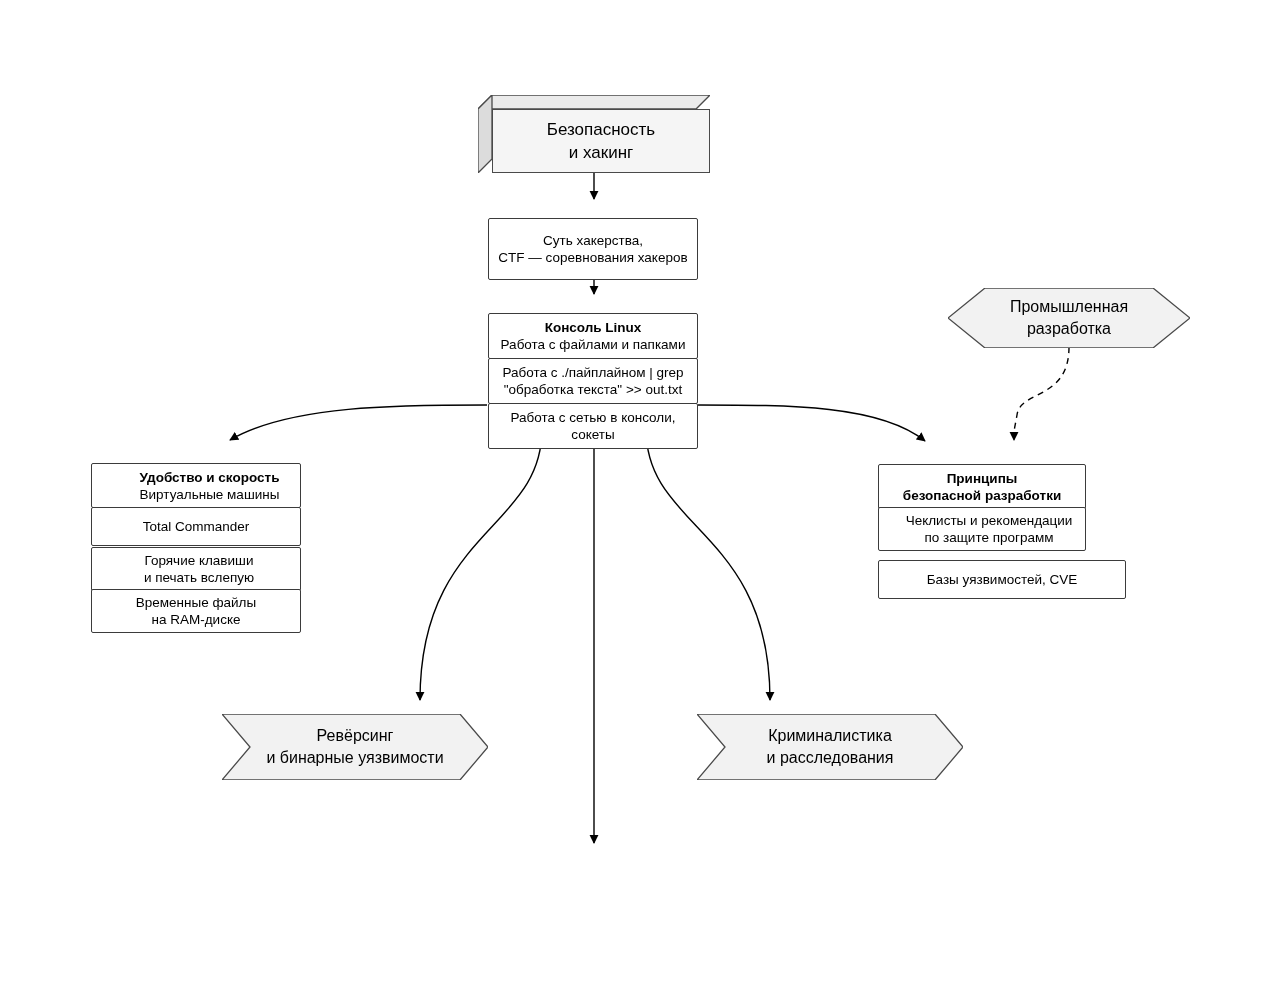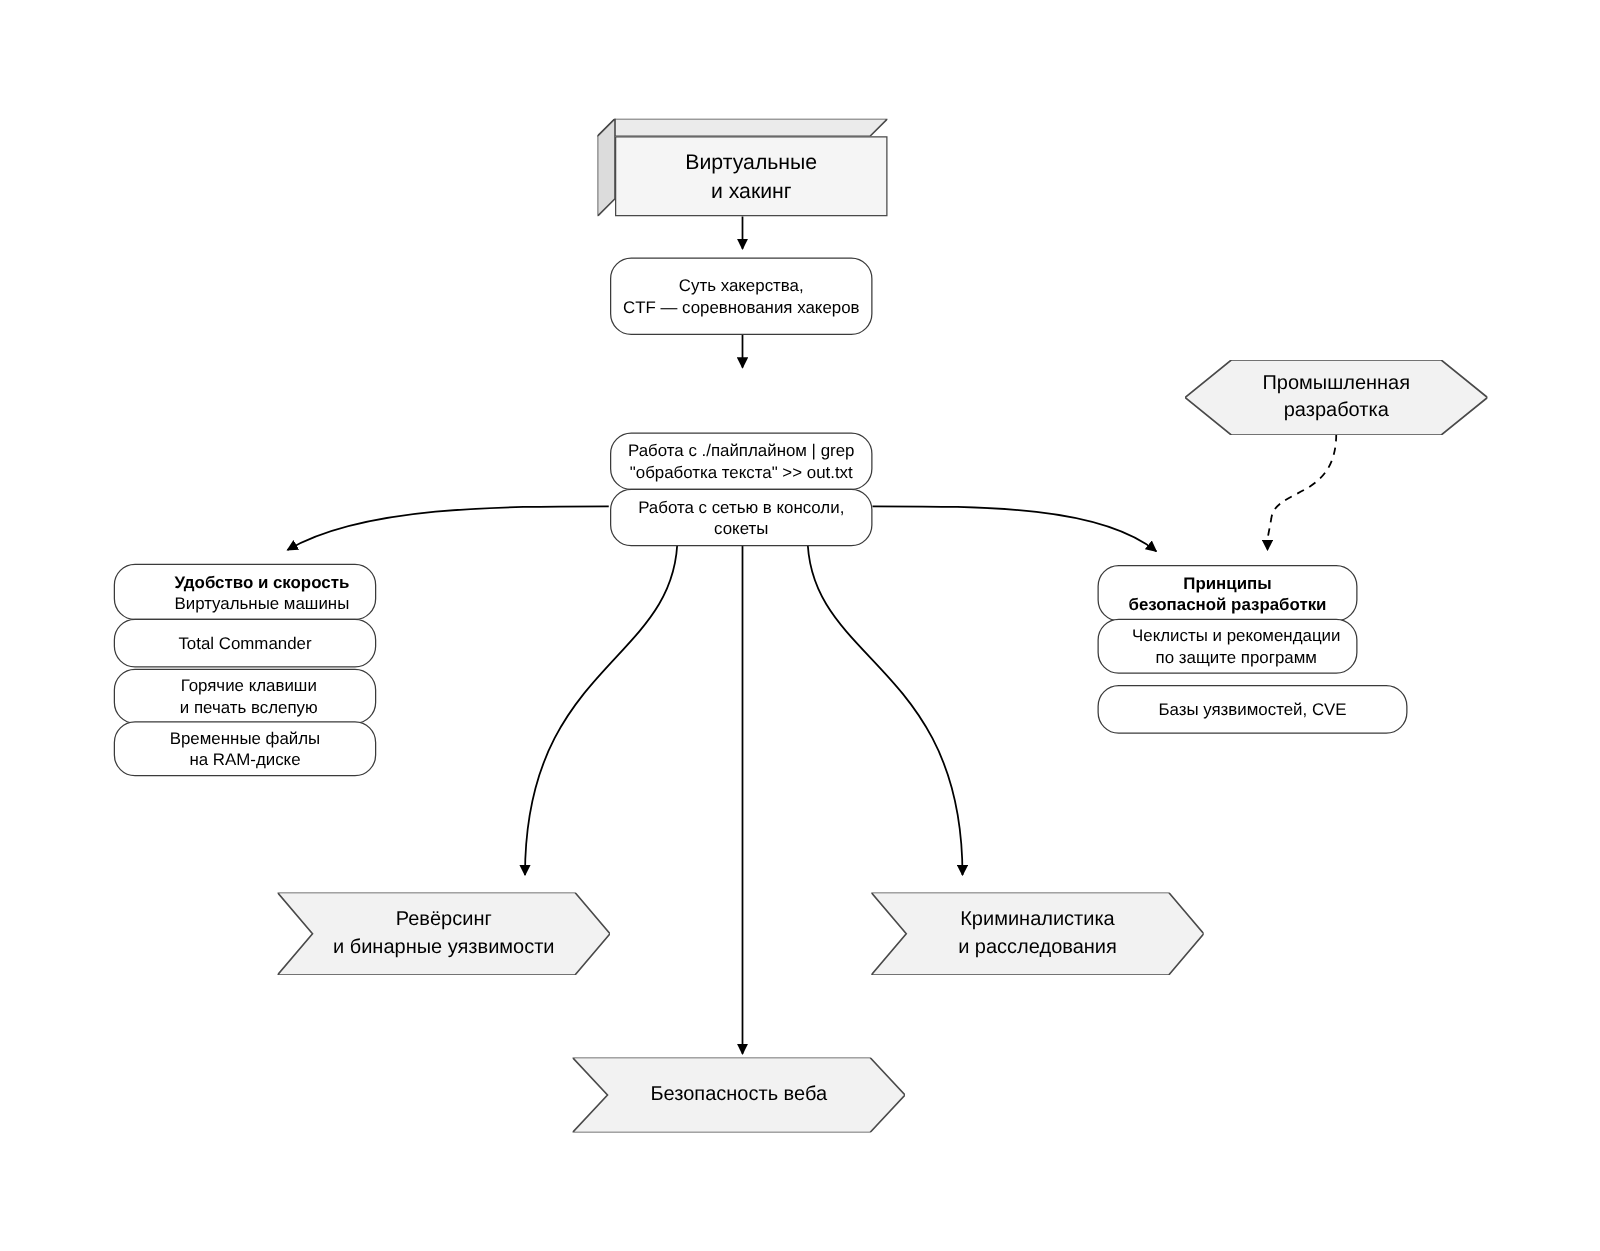--- a/index.html
+++ b/index.html
@@ -36,25 +36,26 @@
     z-index: 2;
     display: flex;
     align-items: center;
     justify-content: center;
     text-align: center;
   }
   
   .rrect {
     background: #ffffff;
     border: 1.3px solid #3b3b3b;
-    border-radius: 17px;
+    border-radius: 2px;
     font-size: 13.5px;
     line-height: 17px;
     color: #000;
     padding: 2px 6px;
+    margin-top: 12px;
   }
   .rrect .t-bold {
     font-weight: bold;
   }
   
   .box3d {
     background: transparent;
     border: none;
     z-index: 2;
   }
@@ -141,33 +142,39 @@
     </g>
   </svg>
 
   <div class="node box3d" style="left:478px; top:95px; width:232px; height:78px;">
     <svg class="bevel" viewBox="0 0 232 78" preserveAspectRatio="none">
       <polygon points="0,14 14,0 232,0 218,14" fill="#ebebeb" stroke="#4a4a4a" stroke-width="1.3"></polygon>
       <polygon points="0,14 14,0 14,64 0,78" fill="#dcdcdc" stroke="#4a4a4a" stroke-width="1.3"></polygon>
     </svg>
     <div class="face">
       <div>
-        <span class="nowrapline">Виртуальные</span>
+        <span class="nowrapline">Безопасность</span>
         <span class="nowrapline">и хакинг</span>
       </div>
     </div>
   </div>
 
   <div class="node rrect" style="left:488px; top:206px; width:210px; height:62px;">
     <div>
       <span class="nowrapline">Суть хакерства,</span>
       <span class="nowrapline">CTF — соревнования хакеров</span>
     </div>
   </div>
 
+  <div class="node rrect" style="left:488px; top:301px; width:210px; height:46px;">
+    <div>
+      <span class="nowrapline t-bold">Консоль Linux</span>
+      <span class="nowrapline">Работа с файлами и папками</span>
+    </div>
+  </div>
 
   <div class="node rrect" style="left:488px; top:346px; width:210px; height:46px;">
     <div>
       <span class="nowrapline">Работа с ./пайплайном | grep</span>
       <span class="nowrapline">"обработка текста" &gt;&gt; out.txt</span>
     </div>
   </div>
 
   <div class="node rrect" style="left:488px; top:391px; width:210px; height:46px;">
     <div>
@@ -242,22 +249,14 @@
   <div class="node chevnode" style="left:222px; top:714px; width:266px; height:66px;">
     <svg viewBox="0 0 266 66" preserveAspectRatio="none">
       <polygon points="0,0 238,0 266,33 238,66 0,66 28,33" fill="#f2f2f2" stroke="#4a4a4a" stroke-width="1.3"></polygon>
     </svg>
     <div class="label">
       <span class="nowrapline">Ревёрсинг</span>
       <span class="nowrapline">и бинарные уязвимости</span>
     </div>
   </div>
 
-  <div class="node chevnode" style="left:458px; top:846px; width:266px; height:60px;">
-    <svg viewBox="0 0 266 60" preserveAspectRatio="none">
-      <polygon points="0,0 238,0 266,30 238,60 0,60 28,30" fill="#f2f2f2" stroke="#4a4a4a" stroke-width="1.3"></polygon>
-    </svg>
-    <div class="label">
-      <span class="nowrapline">Безопасность веба</span>
-    </div>
-  </div>
 
 </div>
 
 </body></html>

